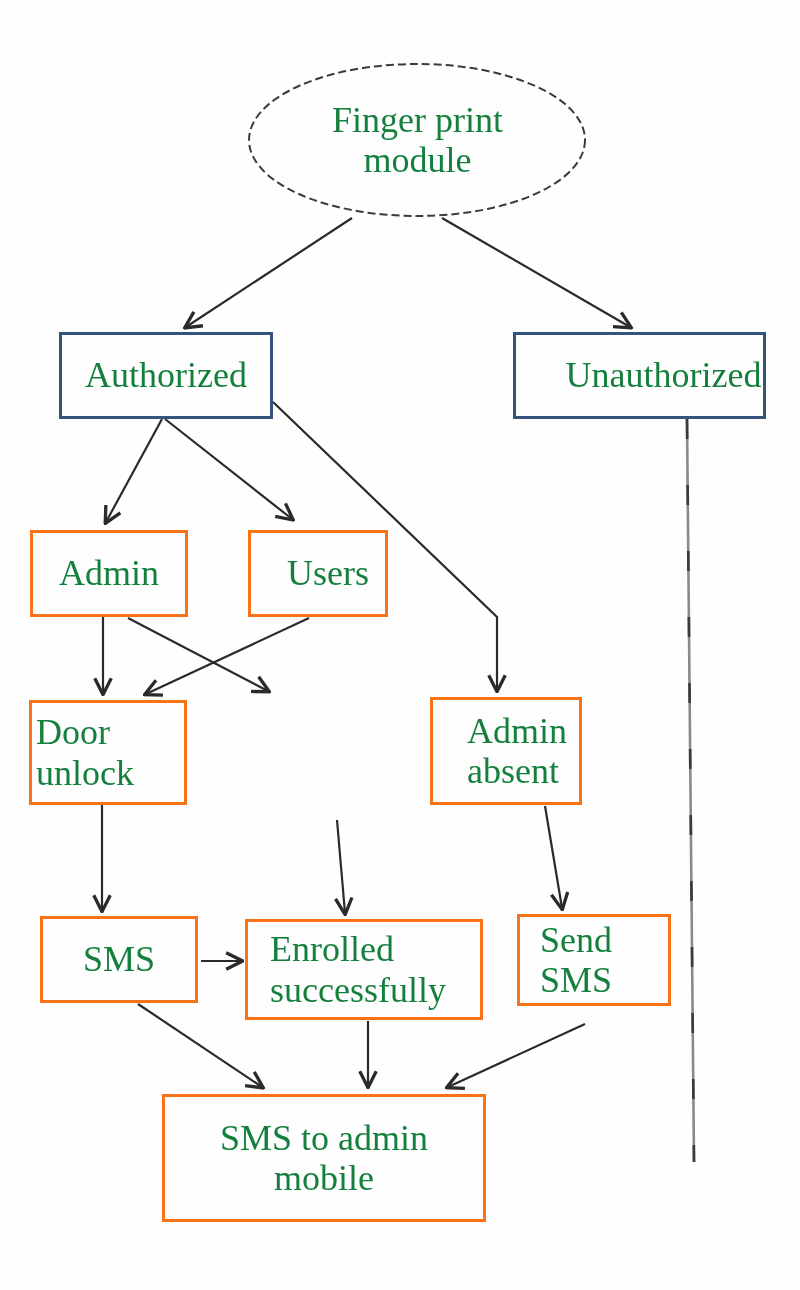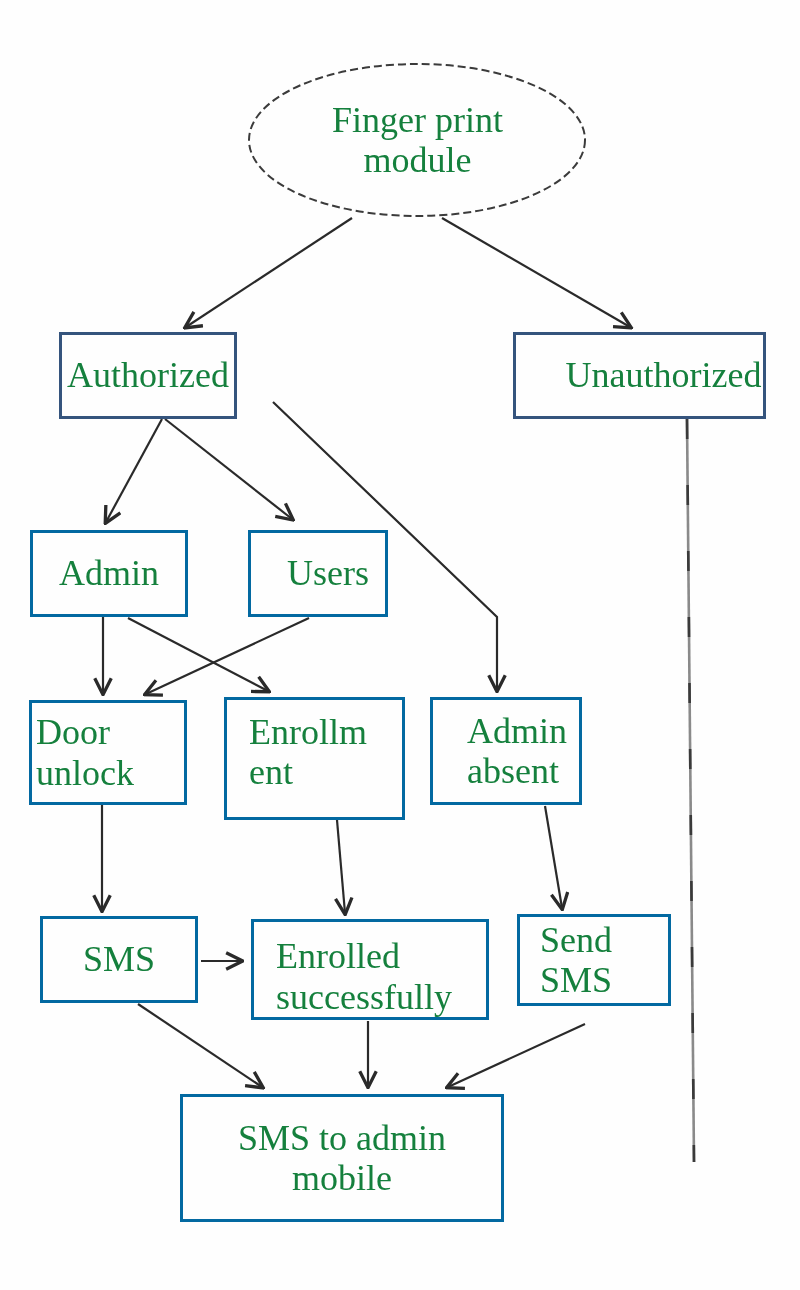--- a/index.html
+++ b/index.html
@@ -12,45 +12,45 @@
     overflow:hidden;
   }
   #wires{position:absolute;left:0;top:0;width:800px;height:1290px;}
   .node{
     position:absolute;
     display:flex;align-items:center;justify-content:center;
     background:#fefefe;
     font-size:36px;line-height:1.12;
     box-sizing:border-box;
   }
-  .rect{border:3px solid #0369a1;}
+  .rect{border:3px solid #f97316;}
   .accent{border:3px solid #35547d;}
   .lbl{display:block;}
   .left{justify-content:flex-start;text-align:left;}
   .center{text-align:center;}
 
   
   #n-fingerprint{left:250px;top:64px;width:335px;height:152px;background:transparent;border:none;}
   #n-fingerprint .lbl{max-width:240px;}
-  #n-authorized{left:59px;top:332px;width:178px;height:87px;}
+  #n-authorized{left:59px;top:332px;width:214px;height:87px;}
   #n-unauthorized{left:513px;top:332px;width:253px;height:87px;padding-left:48px;}
   #n-admin{left:30px;top:530px;width:158px;height:87px;}
   #n-users{left:248px;top:530px;width:140px;height:87px;padding-left:20px;}
   #n-door-unlock{left:29px;top:700px;width:158px;height:105px;padding-left:4px;}
   #n-door-unlock .lbl{max-width:110px;}
   #n-enrollment{left:224px;top:697px;width:181px;height:123px;padding-left:22px;align-items:flex-start;padding-top:12px;}
   #n-enrollment .lbl{max-width:130px;}
   #n-admin-absent{left:430px;top:697px;width:152px;height:108px;padding-left:20px;justify-content:flex-end;}
   #n-admin-absent .lbl{max-width:112px;}
   #n-sms{left:40px;top:916px;width:158px;height:87px;}
-  #n-enrolled{left:251px;top:919px;width:238px;height:101px;padding-left:22px;align-items:flex-end;}
+  #n-enrolled{left:245px;top:919px;width:238px;height:101px;padding-left:22px;}
   #n-enrolled .lbl{max-width:190px;}
   #n-send-sms{left:517px;top:914px;width:154px;height:92px;padding-left:20px;}
   #n-send-sms .lbl{max-width:92px;}
-  #n-sms-admin{left:180px;top:1094px;width:324px;height:128px;}
+  #n-sms-admin{left:162px;top:1094px;width:324px;height:128px;}
   #n-sms-admin .lbl{max-width:262px;}
 </style>
 </head>
 <body>
 
 <div id="canvas">
 
   <svg id="wires" viewBox="0 0 800 1290" xmlns="http://www.w3.org/2000/svg">
     <defs>
       <marker id="arr" viewBox="0 0 12 12" refX="10" refY="6" markerWidth="9" markerHeight="9" orient="auto">
@@ -97,23 +97,20 @@
   </div>
 
   <div class="node rect center" id="n-users">
     <span class="lbl">Users</span>
   </div>
 
   <div class="node rect left" id="n-door-unlock">
     <span class="lbl">Door unlock</span>
   </div>
 
-  <div class="node rect left" id="n-enrollment">
-    <span class="lbl">Enrollm ent</span>
-  </div>
 
   <div class="node rect left" id="n-admin-absent">
     <span class="lbl">Admin absent</span>
   </div>
 
   <div class="node rect center" id="n-sms">
     <span class="lbl">SMS</span>
   </div>
 
   <div class="node rect left" id="n-enrolled">

